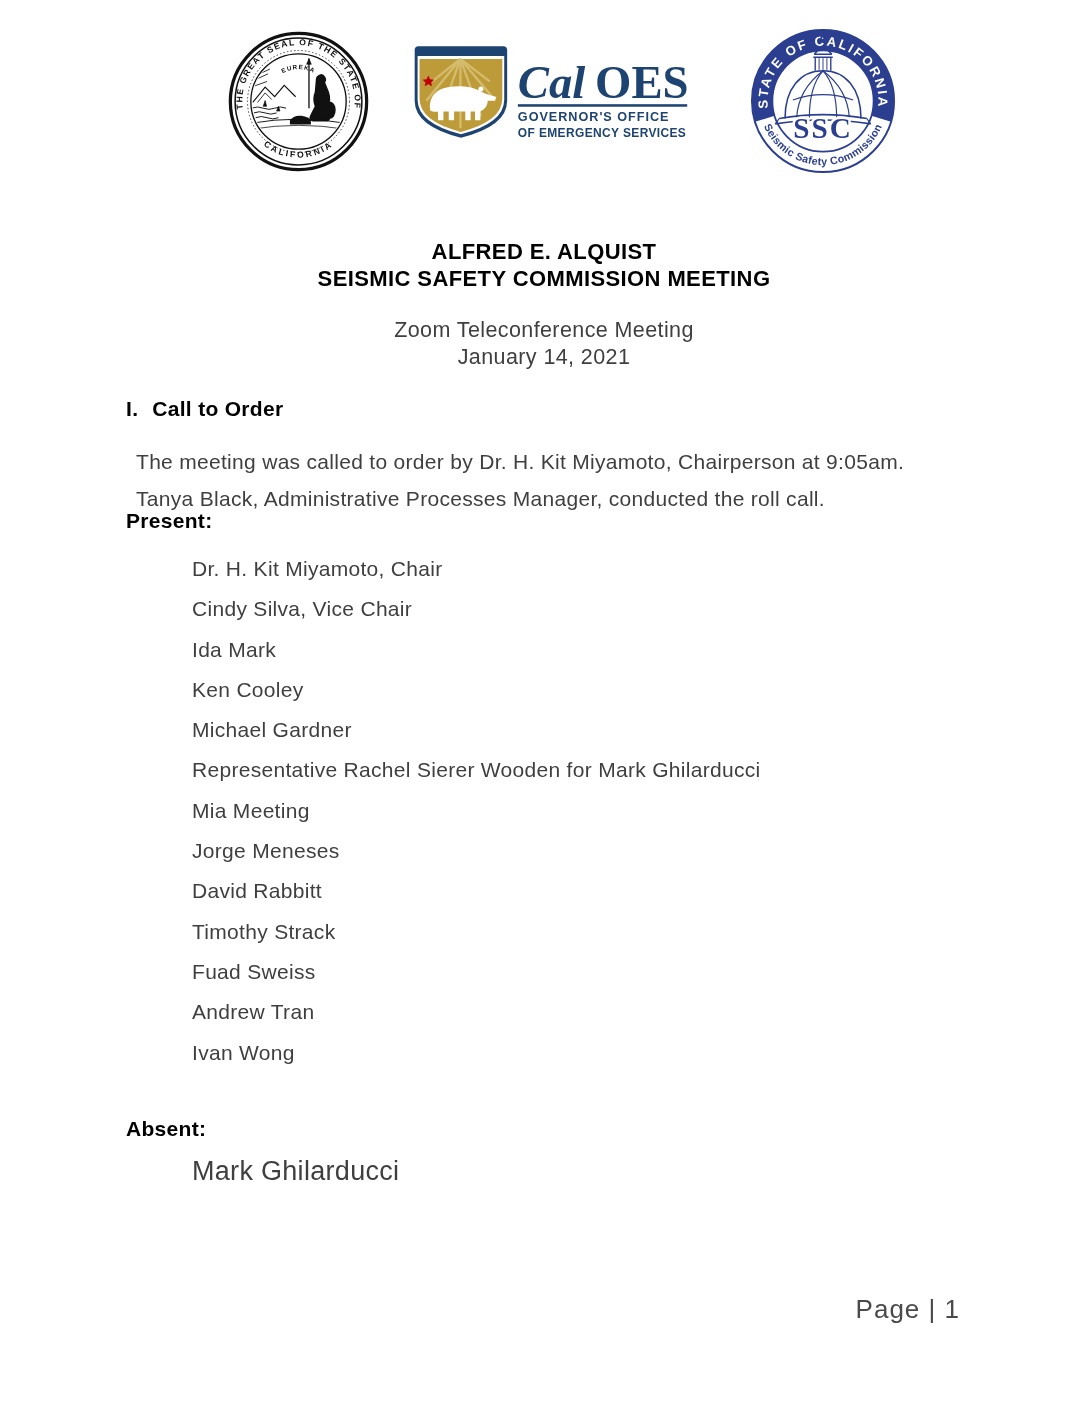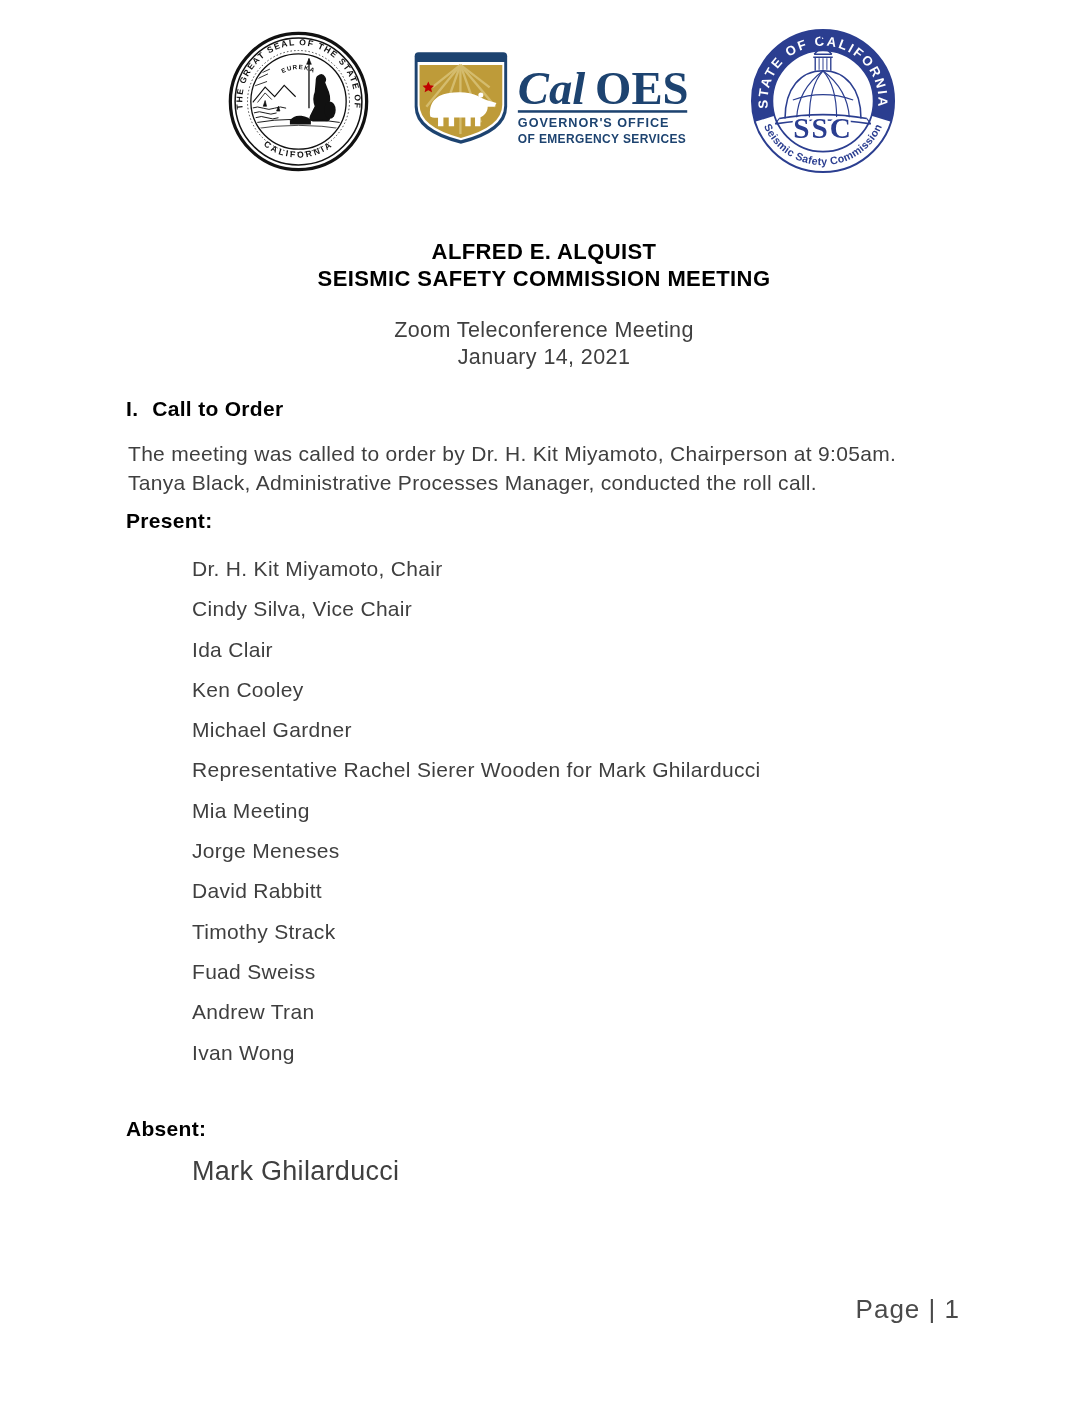--- a/index.html
+++ b/index.html
@@ -35,21 +35,21 @@
   .h-section{
     left:126px;
     font-weight:bold;color:var(--ink);
     font-size:21px;line-height:26px;letter-spacing:0.3px;
   }
   .h-section .numeral{display:inline-block;margin-right:14px;}
   .paragraph{
     left:128px;width:836px;top:439px;
     font-size:21px;line-height:29px;letter-spacing:0.3px;
   }
-  .paragraph p{margin:0;}
+  .paragraph p{margin:8px;}
   .names{
     left:192px;top:549px;width:780px;
     font-size:21px;line-height:40.3px;letter-spacing:0.3px;
   }
   .names p{margin:0;}
   .absent-name{
     left:192px;top:1158px;
     font-size:27px;line-height:26px;letter-spacing:0.3px;
   }
   .footer{
@@ -101,21 +101,21 @@
         <path d="M 86,30 l -2.5,6 l 5,0 z" fill="#111" stroke-width="0.6"></path>
         <path d="M 95,48 q 5,-4 8,1 q 2,3 0,6 l 4,10 q 3,9 -1,14 l 2,12 q 1,5 -4,5 l -14,0 q -5,-1 -3,-6 l 5,-10 q -3,-8 0,-15 l 1,-11 q 0,-5 2,-6 z" fill="#111" stroke="none"></path>
         <ellipse cx="108" cy="84" rx="6" ry="9" fill="#111" stroke="none"></ellipse>
         <path d="M 66,95 q 4,-6 12,-5 q 8,1 10,5 l 0,4 l -22,0 z" fill="#111" stroke="none"></path>
         <path d="M 24,98 Q 75,89 126,98" stroke-width="1"></path>
         <path d="M 26,104 Q 75,96 124,104" stroke-width="0.8"></path>
       </g>
     </svg>
   </div>
 
-  <div class="logo" style="left:403px;top:50px;width:292px;height:98px;">
+  <div class="logo" style="left:403px;top:44px;width:292px;height:98px;">
     <svg viewBox="0 0 300 100" width="292" height="98">
       <g>
         <path d="M 12,6 Q 12,2 16,2 L 103,2 Q 107,2 107,6 L 107,58 Q 107,84 59.5,96 Q 12,84 12,58 Z" fill="#1d4370"></path>
         <path d="M 15,12 L 104,12 L 104,57 Q 104,81 59.5,92.5 Q 15,81 15,57 Z" fill="#ffffff"></path>
         <path d="M 17,15 L 102,15 L 102,56 Q 102,79 59.5,90 Q 17,79 17,56 Z" fill="#be9b39"></path>
         <g stroke="#d9c277" stroke-width="2.4" opacity="0.85">
           <path d="M 59,15 L 24,58"></path>
           <path d="M 59,15 L 38,74"></path>
           <path d="M 59,15 L 59,86"></path>
           <path d="M 59,15 L 80,74"></path>
@@ -197,21 +197,21 @@
   <div class="abs paragraph">
     <p>The meeting was called to order by Dr. H. Kit Miyamoto, Chairperson at 9:05am.</p>
     <p>Tanya Black, Administrative Processes Manager, conducted the roll call.</p>
   </div>
 
   <div class="abs h-section" style="top:508px;">Present:</div>
 
   <div class="abs names">
     <p>Dr. H. Kit Miyamoto, Chair</p>
     <p>Cindy Silva, Vice Chair</p>
-    <p>Ida Clair</p>
+    <p>Ida Mark</p>
     <p>Ken Cooley</p>
     <p>Michael Gardner</p>
     <p>Representative Rachel Sierer Wooden for Mark Ghilarducci</p>
     <p>Mia Meeting</p>
     <p>Jorge Meneses</p>
     <p>David Rabbitt</p>
     <p>Timothy Strack</p>
     <p>Fuad Sweiss</p>
     <p>Andrew Tran</p>
     <p>Ivan Wong</p>

